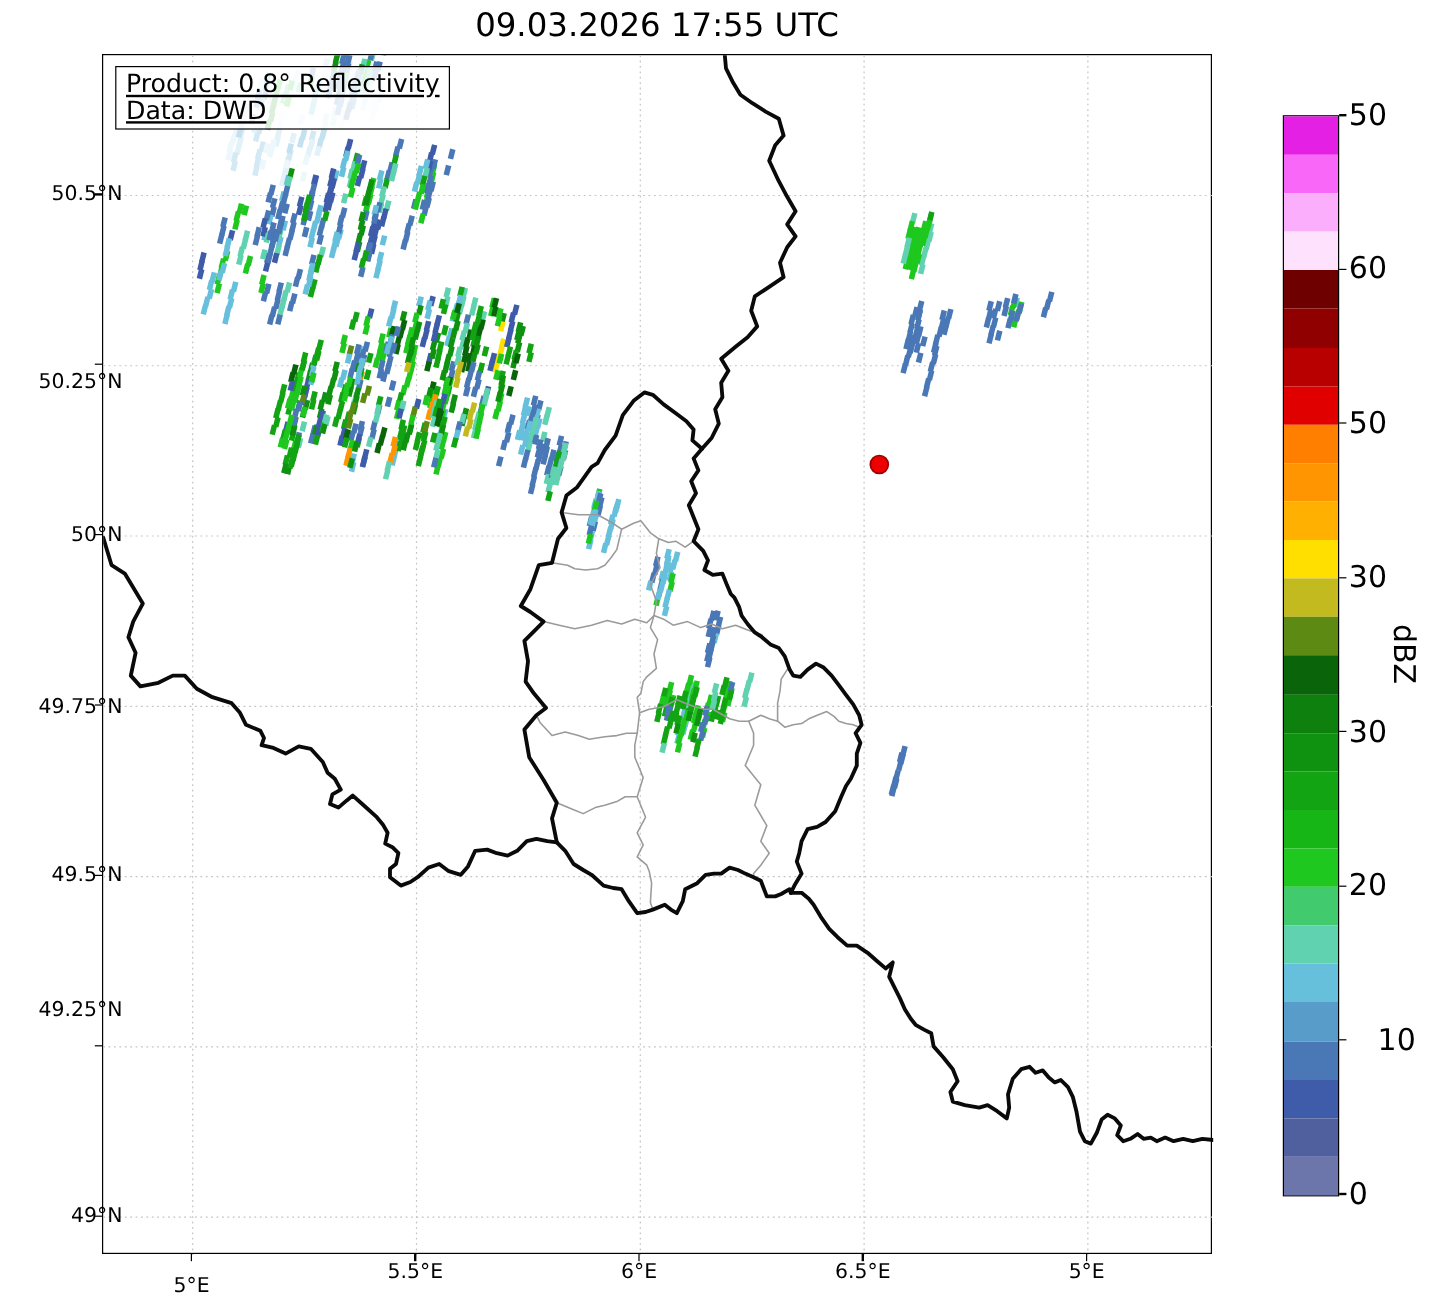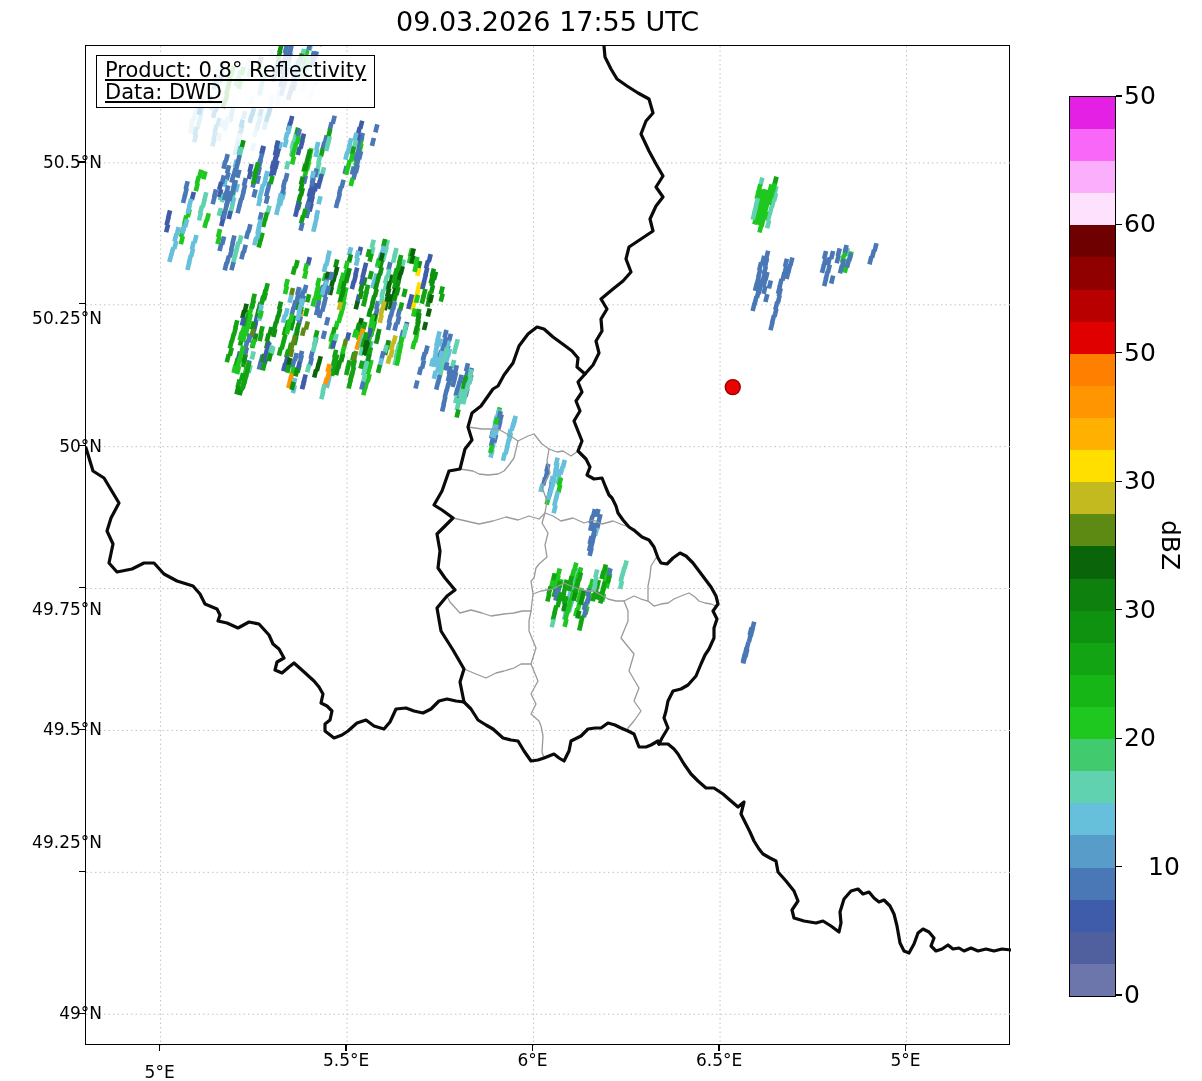--- a/index.html
+++ b/index.html
@@ -2066,21 +2066,21 @@
     </div>
   </div>
 
   <div id="yticks">
       <div class="ytick-label" style="top: 150.913px;">50.5°N</div>
       <div class="tickmark" style="left: 79px; top: 161.313px; width: 6px; height: 1.2px;"></div>
       <div class="ytick-label" style="top: 307px;">50.25°N</div>
       <div class="tickmark" style="left: 79px; top: 303.197px; width: 6px; height: 1.2px;"></div>
       <div class="ytick-label" style="top: 434.681px;">50°N</div>
       <div class="tickmark" style="left: 79px; top: 445.081px; width: 6px; height: 1.2px;"></div>
-      <div class="ytick-label" style="top: 598px;">49.75°N</div>
+      <div class="ytick-label" style="top: 578px;">49.75°N</div>
       <div class="tickmark" style="left: 79px; top: 586.965px; width: 6px; height: 1.2px;"></div>
       <div class="ytick-label" style="top: 718.449px;">49.5°N</div>
       <div class="tickmark" style="left: 79px; top: 728.849px; width: 6px; height: 1.2px;"></div>
       <div class="ytick-label" style="top: 831px;">49.25°N</div>
       <div class="tickmark" style="left: 79px; top: 870.734px; width: 6px; height: 1.2px;"></div>
       <div class="ytick-label" style="top: 1002.22px;">49°N</div>
       <div class="tickmark" style="left: 79px; top: 1012.62px; width: 6px; height: 1.2px;"></div>
     </div>
   <div id="xticks">
       <div class="xtick-label" style="left: 114.597px; margin-top: 12px;">5°E</div>

